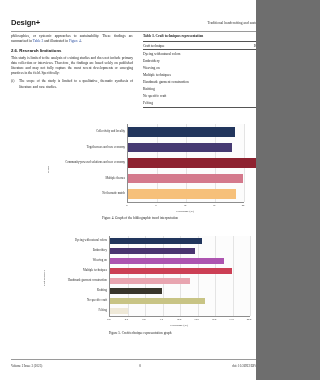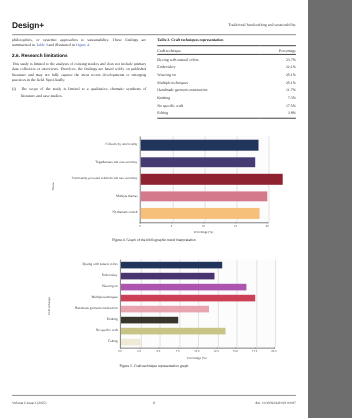--- a/index.html
+++ b/index.html
@@ -5,21 +5,21 @@
   html, body {
     margin: 0;
     padding: 0;
     background: #6e6e6e;
   }
   body {
     font-family: "Liberation Serif", serif;
   }
   .page {
     position: relative;
-    width: 280px;
+    width: 256px;
     height: 380px;
     background: #ffffff;
     overflow: hidden;
     box-sizing: border-box;
   }
   .sheet {
     position: absolute;
     left: 11px;
     top: 8px;
     width: 258px;

